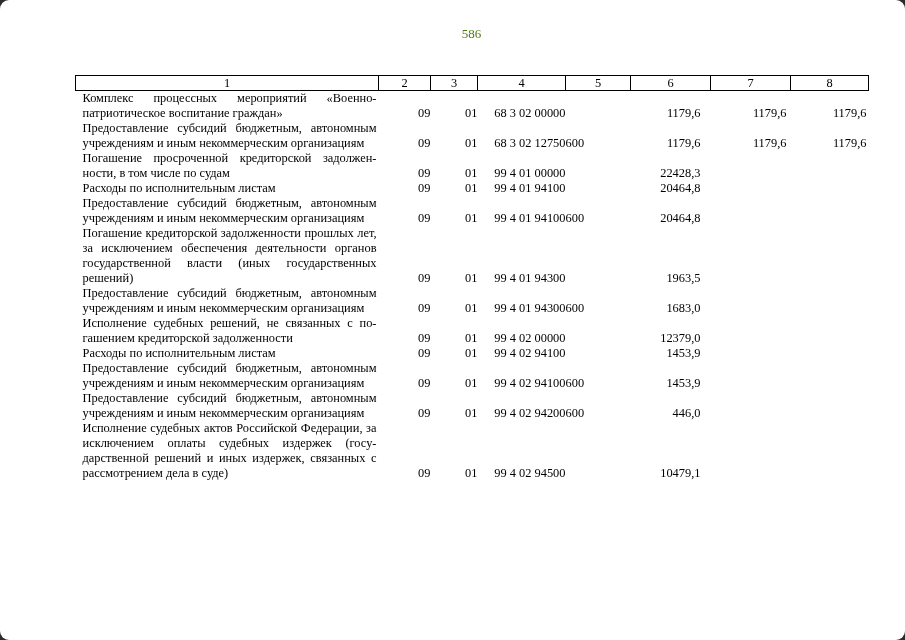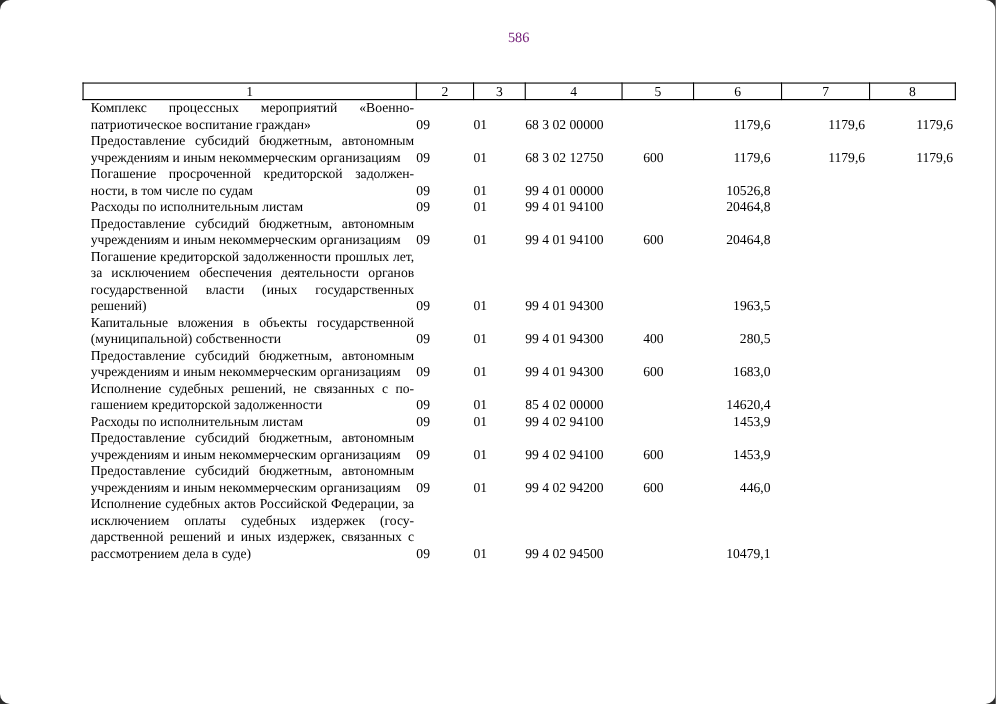--- a/index.html
+++ b/index.html
@@ -17,21 +17,21 @@
     border-radius: 9px;
     overflow: hidden;
   }
   .page-number {
     position: absolute;
     top: 26px;
     left: 75px;
     width: 793px;
     text-align: center;
     font-size: 13px;
-    color: #701a75;
+    color: #4d7c0f;
   }
   table.budget {
     position: absolute;
     top: 75px;
     left: 75px;
     width: 793px;
     border-collapse: collapse;
     table-layout: fixed;
     font-size: 12.4px;
     line-height: 15px;
@@ -59,22 +59,22 @@
     white-space: nowrap;
   }
   tbody td.c1 {
     text-align: justify;
     vertical-align: top;
     padding-left: 7px;
     padding-right: 2px;
     white-space: normal;
     hyphens: manual;
   }
-  tbody td.c2, tbody td.c3, tbody td.c4 { text-align: left; }
-  tbody td.c5 { text-align: center; padding-right: 8px; }
+  tbody td.c2, tbody td.c3, tbody td.c4 { text-align: right; }
+  tbody td.c5 { text-align: left; padding-right: 8px; }
   tbody td.c6 { text-align: right; padding-right: 10px; }
   tbody td.c7 { text-align: right; padding-right: 4px; }
   tbody td.c8 { text-align: right; padding-right: 2px; }
 </style>
 </head>
 <body>
 
 <div class="page">
   <div class="page-number">586</div>
 
@@ -121,21 +121,21 @@
         <td class="c6">1179,6</td>
         <td class="c7">1179,6</td>
         <td class="c8">1179,6</td>
       </tr>
       <tr>
         <td class="c1">Погашение просроченной кредиторской задолжен­ности, в том числе по судам</td>
         <td class="c2">09</td>
         <td class="c3">01</td>
         <td class="c4">99 4 01 00000</td>
         <td class="c5"></td>
-        <td class="c6">10526,8</td>
+        <td class="c6">22428,3</td>
         <td class="c7"></td>
         <td class="c8"></td>
       </tr>
       <tr>
         <td class="c1">Расходы по исполнительным листам</td>
         <td class="c2">09</td>
         <td class="c3">01</td>
         <td class="c4">99 4 01 94100</td>
         <td class="c5"></td>
         <td class="c6">20464,8</td>
@@ -156,46 +156,36 @@
         <td class="c1">Погашение кредиторской задолженности прошлых лет, за исключением обеспечения деятельности ор­ганов государственной власти (иных государствен­ных решений)</td>
         <td class="c2">09</td>
         <td class="c3">01</td>
         <td class="c4">99 4 01 94300</td>
         <td class="c5"></td>
         <td class="c6">1963,5</td>
         <td class="c7"></td>
         <td class="c8"></td>
       </tr>
       <tr>
-        <td class="c1">Капитальные вложения в объекты государственной (муниципальной) собственности</td>
+        <td class="c1">Предоставление субсидий бюджетным, автономным учреждениям и иным некоммерческим организациям</td>
         <td class="c2">09</td>
         <td class="c3">01</td>
         <td class="c4">99 4 01 94300</td>
-        <td class="c5">400</td>
-        <td class="c6">280,5</td>
-        <td class="c7"></td>
-        <td class="c8"></td>
-      </tr>
-      <tr>
-        <td class="c1">Предоставление субсидий бюджетным, автономным учреждениям и иным некоммерческим организациям</td>
-        <td class="c2">09</td>
-        <td class="c3">01</td>
-        <td class="c4">99 4 01 94300</td>
         <td class="c5">600</td>
         <td class="c6">1683,0</td>
         <td class="c7"></td>
         <td class="c8"></td>
       </tr>
       <tr>
         <td class="c1">Исполнение судебных решений, не связанных с по­гашением кредиторской задолженности</td>
         <td class="c2">09</td>
         <td class="c3">01</td>
-        <td class="c4">85 4 02 00000</td>
-        <td class="c5"></td>
-        <td class="c6">14620,4</td>
+        <td class="c4">99 4 02 00000</td>
+        <td class="c5"></td>
+        <td class="c6">12379,0</td>
         <td class="c7"></td>
         <td class="c8"></td>
       </tr>
       <tr>
         <td class="c1">Расходы по исполнительным листам</td>
         <td class="c2">09</td>
         <td class="c3">01</td>
         <td class="c4">99 4 02 94100</td>
         <td class="c5"></td>
         <td class="c6">1453,9</td>

